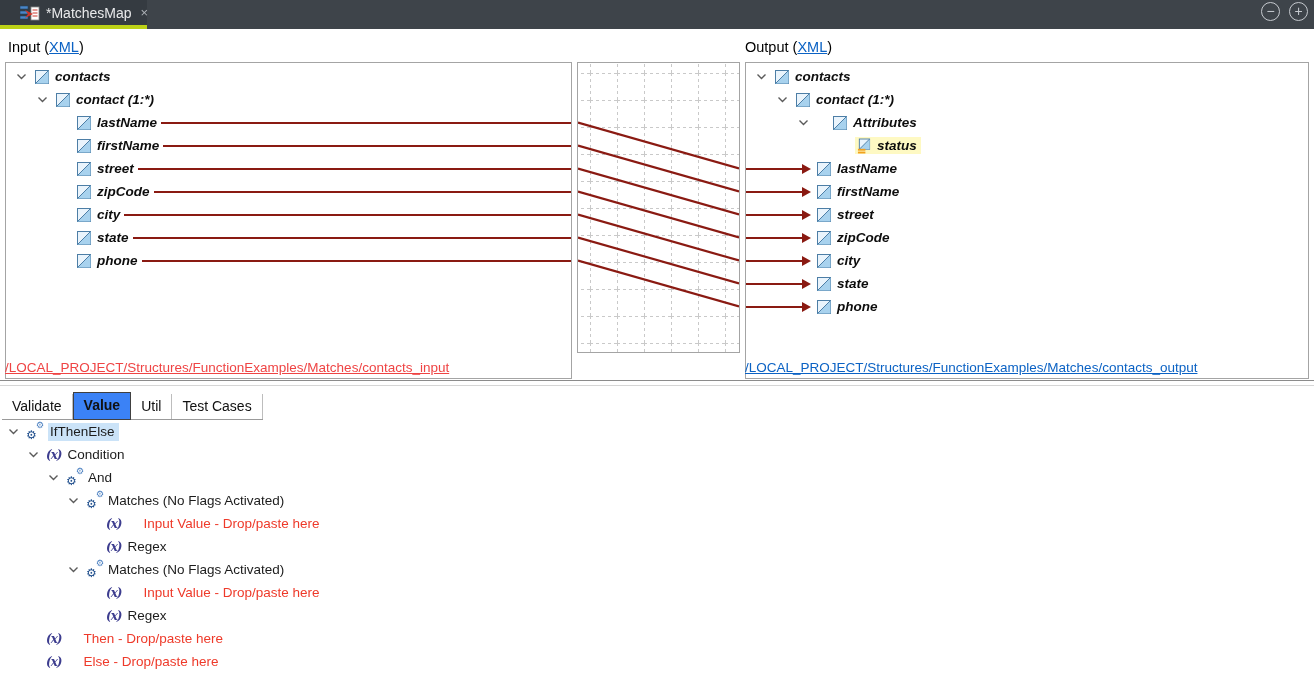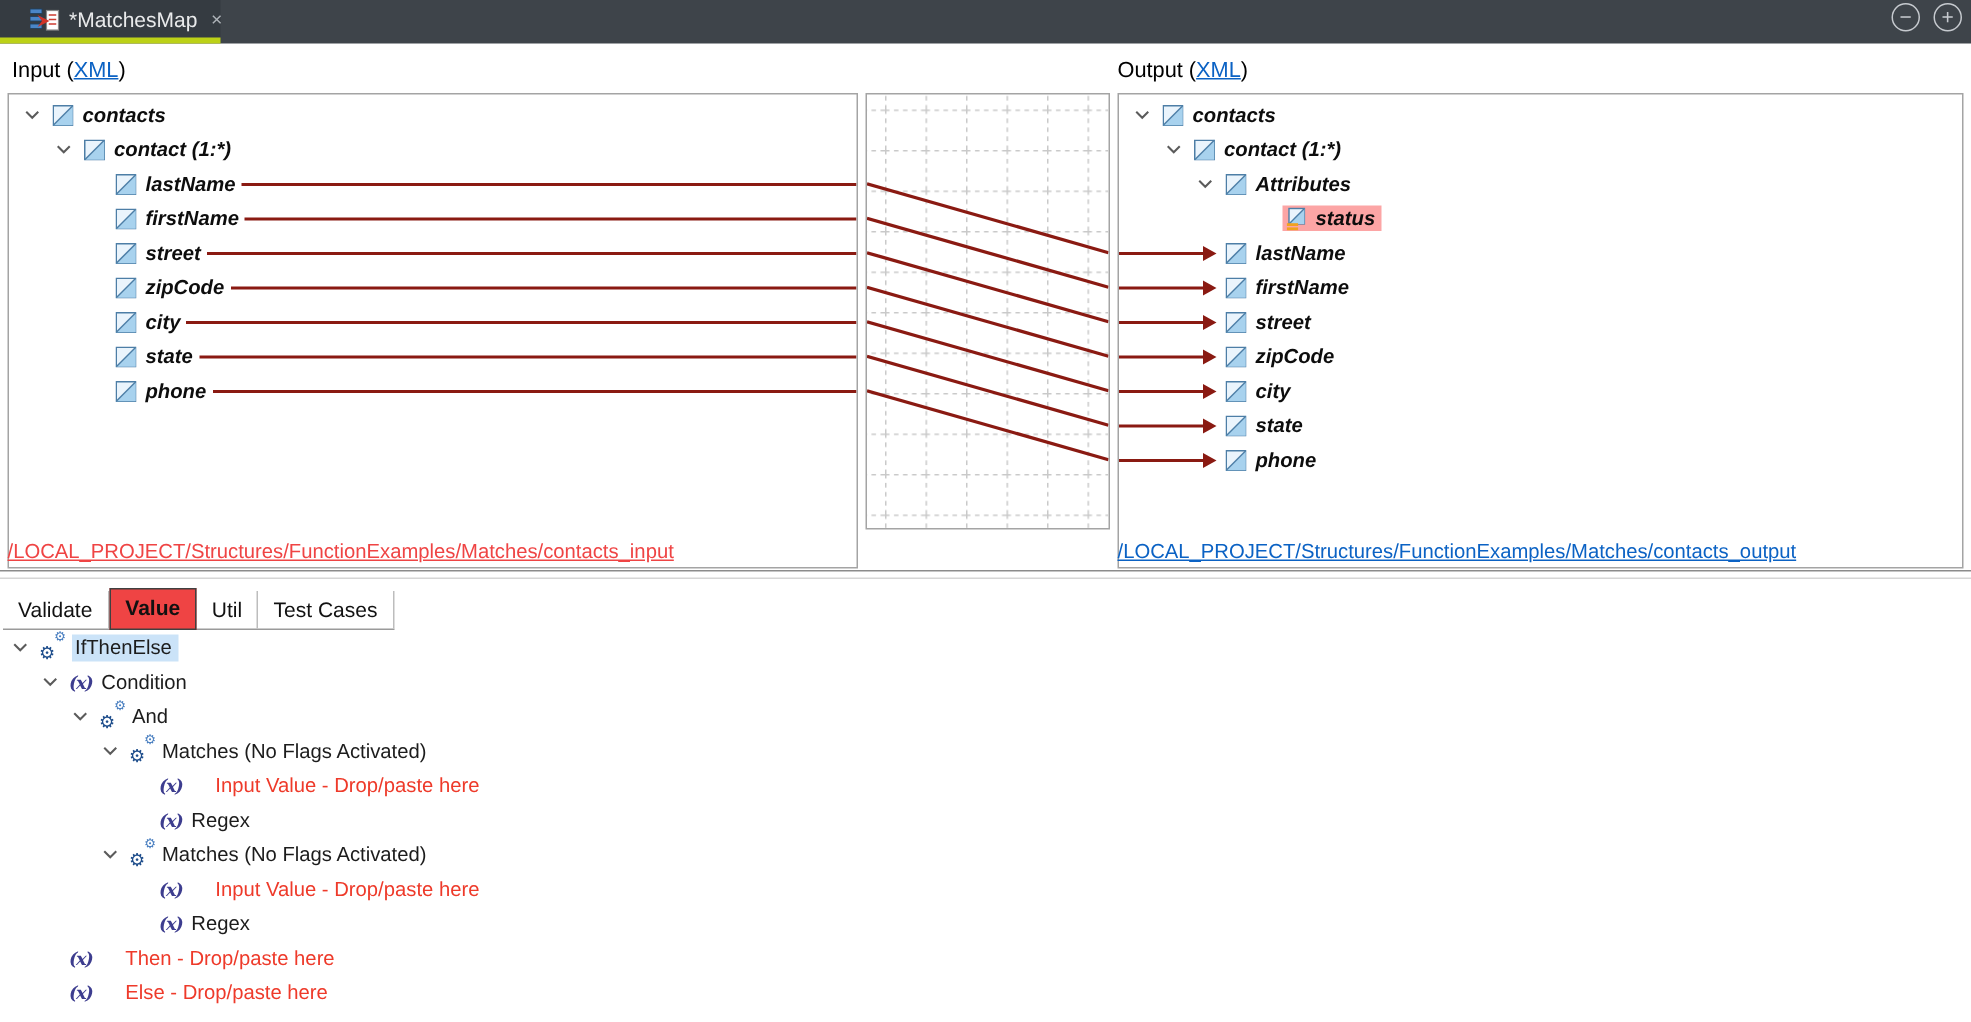--- a/index.html
+++ b/index.html
@@ -54,21 +54,21 @@
 
   
   .splitter { position:absolute; left:0; top:380px; width:1314px; height:6px;
               border-top:1px solid #8c8c8c; border-bottom:1px solid #d6d6d6; }
 
   
   .tabs { position:absolute; left:2px; top:392px; display:inline-flex;
           border-bottom:1px solid #9a9a9a; height:28px; align-items:flex-end; }
   .tab { font-size:14px; color:#111; padding:4px 10px 5px; border-right:1px solid #bdbdbd;
          cursor:pointer; }
-  .tab.active { font-weight:bold; border:1px solid #404040; background:#ef4444;
+  .tab.active { font-weight:bold; border:1px solid #404040; background:#3b82f6;
                 margin-bottom:-1px; padding-bottom:6px; }
 
   
   #fn-tree { position:absolute; left:0; top:420px; width:1314px; }
   .frow { display:flex; align-items:center; height:23px; font-size:13.5px; color:#1c1c1c; }
   .fchev { width:12px; height:8px; margin-right:6px; flex:none; display:flex; align-items:center; }
   .fchev-slot { width:18px; flex:none; }
   .fx-ic { font-family:"DejaVu Serif", serif; font-style:italic; font-weight:bold;
            font-size:12px; color:#3d3d8f; margin-right:6px; flex:none; letter-spacing:-1px; }
   .gears-ic { position:relative; width:17px; height:17px; margin-right:5px; flex:none;
@@ -291,39 +291,39 @@
           <span class="el-ic">
             <svg width="14" height="14" viewBox="0 0 14 14">
               <rect x="0.5" y="0.5" width="13" height="13" fill="#eaf4fc" stroke="#4d7ea6"></rect>
               <polygon points="13.5,0.5 13.5,13.5 0.5,13.5" fill="#a8d2ee"></polygon>
               <line x1="0.5" y1="13.5" x2="13.5" y2="0.5" stroke="#4d7ea6"></line>
             </svg>
           </span>
           <span class="tlbl">contact (1:*)</span>
         </span>
       </div>
-      <div class="trow" style="padding-left: 52px;">
+      <div class="trow" style="padding-left: 52px; gap: 16px;">
         <span class="chev">
           <svg width="11" height="7" viewBox="0 0 11 7">
             <path d="M1.5 1.5 L5.5 5.5 L9.5 1.5" stroke="#5b5b5b" stroke-width="1.4" fill="none"></path>
           </svg>
         </span>
         <span style="display: flex; align-items: center;">
           <span class="el-ic">
             <svg width="14" height="14" viewBox="0 0 14 14">
               <rect x="0.5" y="0.5" width="13" height="13" fill="#eaf4fc" stroke="#4d7ea6"></rect>
               <polygon points="13.5,0.5 13.5,13.5 0.5,13.5" fill="#a8d2ee"></polygon>
               <line x1="0.5" y1="13.5" x2="13.5" y2="0.5" stroke="#4d7ea6"></line>
             </svg>
           </span>
           <span class="tlbl">Attributes</span>
         </span>
       </div>
       <div class="trow" style="padding-left: 109px;">
-        <span class="hl-gray" style="background: #fca5a5;">
+        <span class="hl-gray" style="background: #fef9c3;">
           <span class="el-ic">
             <svg width="15" height="16" viewBox="0 0 15 16">
               <rect x="2.5" y="0.5" width="11" height="11" fill="#eaf4fc" stroke="#4d7ea6"></rect>
               <polygon points="13.5,0.5 13.5,11.5 2.5,11.5" fill="#a8d2ee"></polygon>
               <line x1="2.5" y1="11.5" x2="13.5" y2="0.5" stroke="#4d7ea6"></line>
               <rect x="1" y="11" width="8" height="2" fill="#f2a11e"></rect>
               <rect x="1" y="14" width="8" height="2" fill="#f2a11e"></rect>
             </svg>
           </span>
           <span class="tlbl">status</span>

